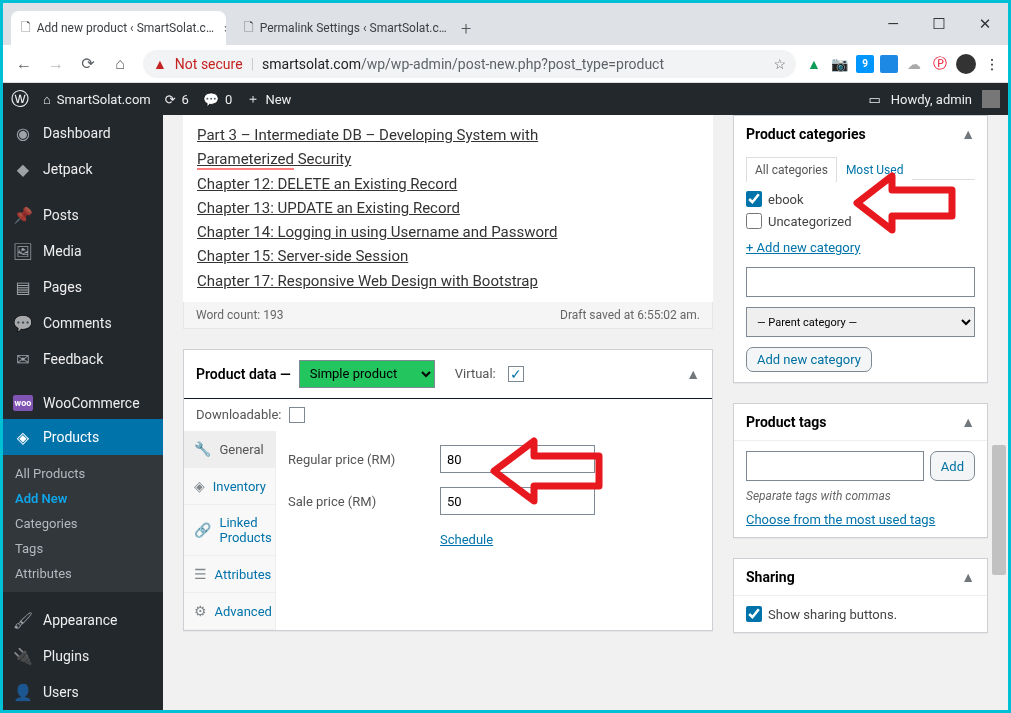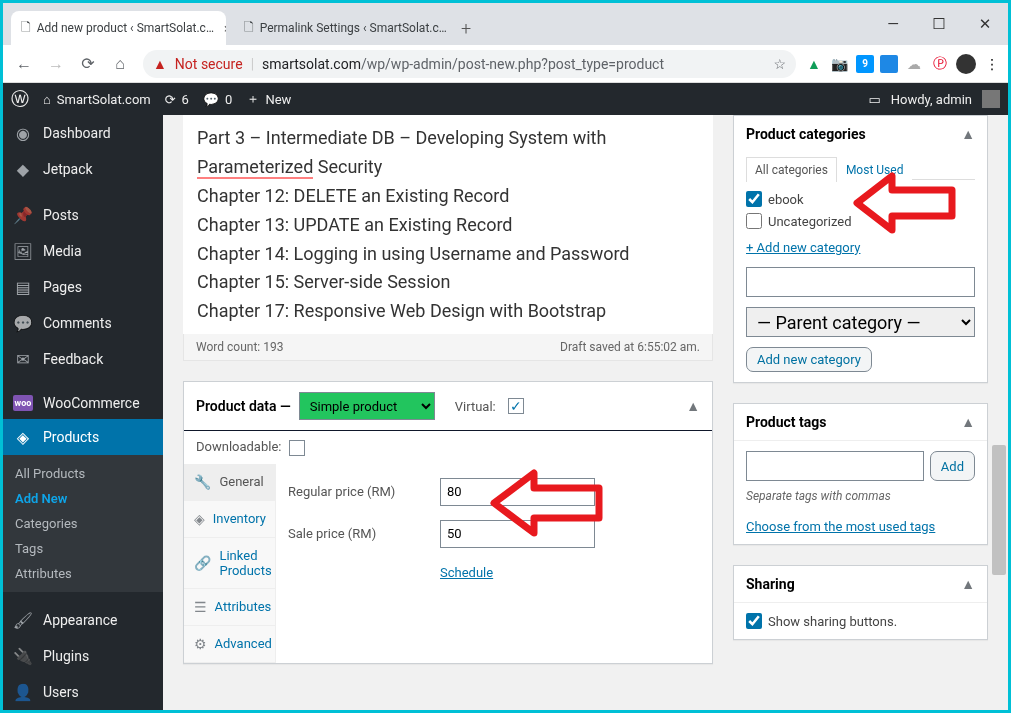--- a/index.html
+++ b/index.html
@@ -46,21 +46,21 @@
 .ico { width: 20px; height: 20px; display: inline-flex; align-items: center; justify-content: center; font-size: 16px; color: rgba(240,245,250,.6); }
 .sidebar .mi.current .ico { color: #fff; }
 .woo-ico { background: #7f54b3; color: #fff; font-size: 9px; font-weight: bold; border-radius: 2px; width: 20px; height: 16px; line-height: 16px; text-align: center; }
 
 
 .content { flex: 1; background: #f1f1f1; overflow: hidden; position: relative; }
 .content-inner { padding: 0 20px 20px 20px; display: flex; gap: 20px; }
 .maincol { flex: 1; min-width: 0; }
 .sidecol { width: 255px; }
 
-.editor-text { background: #fff; padding: 8px 14px; font-size: 18px; color: #333; line-height: 1.55; font-family: Georgia, serif; }
+.editor-text { background: #fff; padding: 8px 14px; font-size: 15px; color: #333; line-height: 1.55; font-family: Georgia, serif; text-decoration: underline; }
 .editor-text p { margin: 1px 0; }
 .underline { border-bottom: 2px solid #ff7f7f; }
 
 .editor-status { background: #f5f5f5; border: 1px solid #e5e5e5; border-top: 0; padding: 6px 12px; font-size: 12px; color: #666; display: flex; justify-content: space-between; }
 
 
 .postbox { background: #fff; border: 1px solid #ccd0d4; box-shadow: 0 1px 1px rgba(0,0,0,.04); margin-top: 20px; }
 .pb-header { border-bottom: 1px solid #0f172a; padding: 10px 12px; display: flex; align-items: center; gap: 8px; font-size: 14px; }
 .pb-header h2 { font-size: 14px; font-weight: 600; }
 .pb-toggle { margin-left: auto; color: #72777c; }
@@ -83,21 +83,21 @@
 .meta { background: #fff; border: 1px solid #ccd0d4; box-shadow: 0 1px 1px rgba(0,0,0,.04); margin-bottom: 20px; }
 .meta-h { padding: 10px 12px; border-bottom: 1px solid #eee; font-size: 14px; font-weight: 700; display: flex; align-items: center; }
 .meta-h .tgl { margin-left: auto; color: #72777c; }
 .meta-b { padding: 10px 12px; font-size: 13px; color: #444; }
 .cat-tabs { display: flex; border-bottom: 1px solid #ddd; margin-bottom: 8px; }
 .cat-tabs .ct { padding: 5px 8px; font-size: 12px; border: 1px solid #ddd; border-bottom: none; background: #fff; color: #555; position: relative; top: 3px; }
 .cat-tabs .ct.link { border-color: transparent; color: #0073aa; }
 .catlist label { display: flex; align-items: center; gap: 6px; padding: 3px 0; }
 .catlist input[type=checkbox] { width: 16px; height: 16px; accent-color: #0073aa; }
 .addcat { color: #0073aa; text-decoration: underline; font-size: 13px; margin-top: 8px; display: inline-block; }
-.wpinput { width: 100%; height: 30px; border: 1px solid #7e8993; padding: 0 6px; font-size: 18px; }
+.wpinput { width: 100%; height: 30px; border: 1px solid #7e8993; padding: 0 6px; font-size: 11px; }
 .wpbtn { border: 1px solid #7e8993; background: #f3f5f6; padding: 4px 10px; font-size: 13px; border-radius: 7px; color: #0071a1; }
 .desc { color: #666; font-style: italic; font-size: 12px; }
 
 .dl-row { padding: 8px 12px; font-size: 13px; color: #555; }
 .wpcb { width: 16px; height: 16px; border: 1px solid #7e8993; display: inline-block; vertical-align: middle; background: #fff; margin-left: 4px; }
 .wpcb.checked::after { content: '✓'; color: #0073aa; font-size: 14px; line-height: 14px; display: block; text-align: center; }
 
 
 .arrow { position: absolute; pointer-events: none; }
 
@@ -358,21 +358,21 @@
             <div class="meta-h">
                 <span>Product tags</span>
                 <span class="tgl">▲</span>
               </div>
             <div class="meta-b">
               <div style="display:flex;gap:6px">
                 <input class="wpinput" style="flex: 1 1 0%;">
                 <button class="wpbtn">Add</button>
               </div>
               <div class="desc" style="margin-top:8px">Separate tags with commas</div>
-              <a href="#" class="linkish" style="display:inline-block;margin-top:16px">Choose from the most used tags</a>
+              <a href="#" class="linkish" style="display:inline-block;margin-top:9px">Choose from the most used tags</a>
             </div>
           </div>
 
           <div class="meta">
             <div class="meta-h">
                 <span>Sharing</span>
                 <span class="tgl">▲</span>
               </div>
             <div class="meta-b">
               <label style="display:flex;align-items:center;gap:6px">

